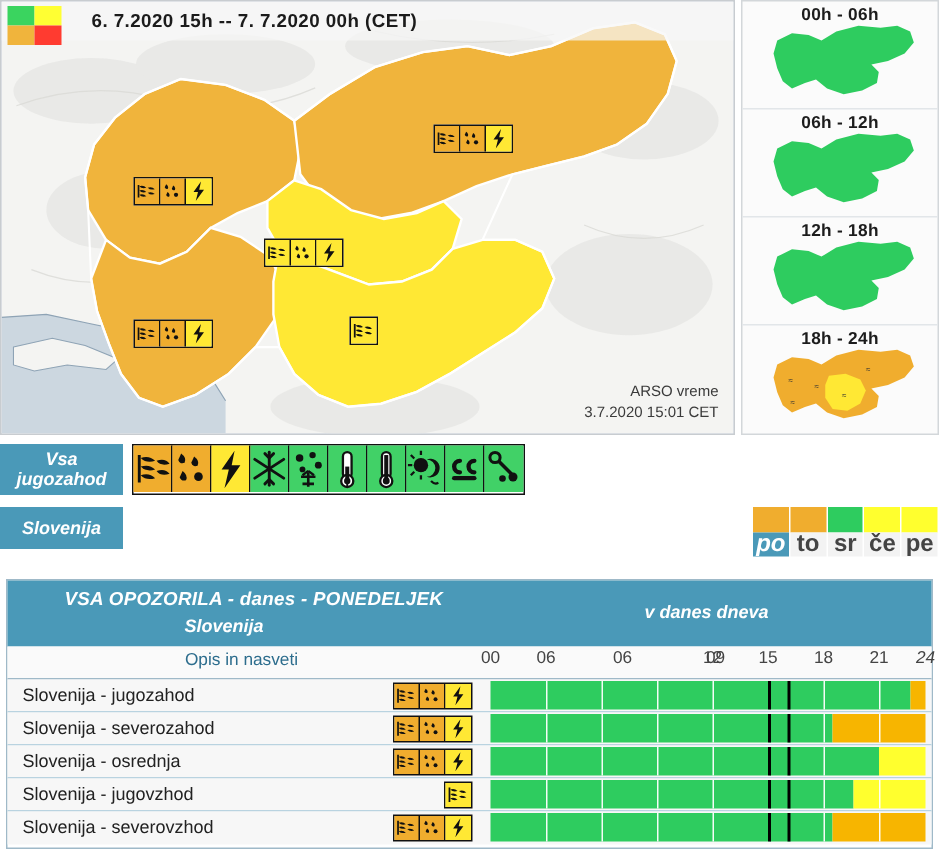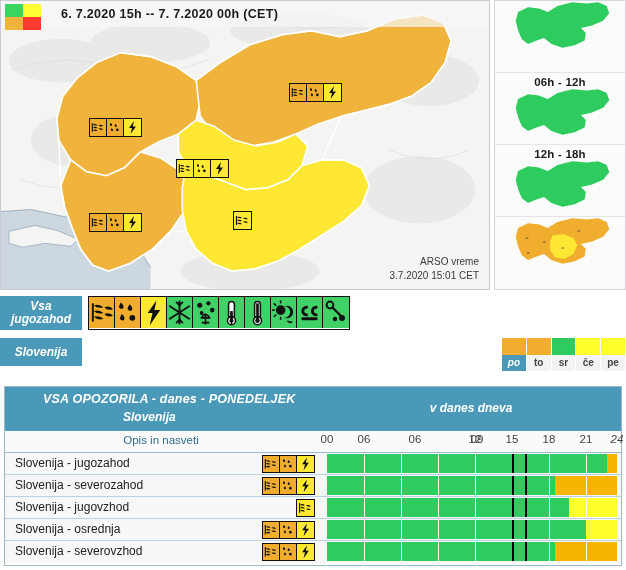--- a/index.html
+++ b/index.html
@@ -116,21 +116,21 @@
 
   
   .days{
     position:absolute;left:502px;top:338px;width:124px;height:34px;
     display:flex;
   }
   .day{width:24px;margin-right:1px;}
   .day .sw{height:17px;}
   .day .nm{
     height:16px;line-height:16px;text-align:center;
-    font-size:10px;color:#444;font-weight:bold;background:#f3f3f3;
+    font-size:16px;color:#444;font-weight:bold;background:#f3f3f3;
   }
   .day.sel .nm{background:#4a99b8;color:#fff;font-style:italic;}
 
   
   .table-wrap{
     position:absolute;left:4px;top:386px;width:618px;height:180px;
     border:1px solid #9fb9c8;box-sizing:border-box;background:#fff;
   }
   .thead{
     position:relative;width:100%;height:44px;background:#4a99b8;
@@ -405,20 +405,21 @@
 
       <div class="attrib">
         <div>ARSO vreme</div>
         <div>3.7.2020  15:01 CET</div>
       </div>
     </div>
 
     <div class="strip">
 
       <div class="strip-cell">
+        <div class="strip-label">00h - 06h</div>
         <div class="mini">
           <svg width="112" height="48" viewBox="0 0 180 78">
             <path d="M22,18 L38,10 L56,12 L70,18 L86,8 L110,2 L134,4 L152,2 L166,8 L170,20
                      L160,32 L142,40 L124,44 L132,52 L130,64 L114,72 L94,76 L76,70 L64,60
                      L52,64 L38,70 L28,62 L22,48 L18,32 Z" fill="#2ecc5f"></path>
           </svg>
         </div>
       </div>
 
       <div class="strip-cell">
@@ -437,20 +438,21 @@
         <div class="mini">
           <svg width="112" height="48" viewBox="0 0 180 78">
             <path d="M22,18 L38,10 L56,12 L70,18 L86,8 L110,2 L134,4 L152,2 L166,8 L170,20
                      L160,32 L142,40 L124,44 L132,52 L130,64 L114,72 L94,76 L76,70 L64,60
                      L52,64 L38,70 L28,62 L22,48 L18,32 Z" fill="#2ecc5f"></path>
           </svg>
         </div>
       </div>
 
       <div class="strip-cell">
+        <div class="strip-label">18h - 24h</div>
         <div class="mini">
           <svg width="112" height="48" viewBox="0 0 180 78">
             <path d="M22,18 L38,10 L56,12 L70,18 L86,8 L110,2 L134,4 L152,2 L166,8 L170,20
                      L160,32 L142,40 L124,44 L132,52 L130,64 L114,72 L94,76 L76,70 L64,60
                      L52,64 L38,70 L28,62 L22,48 L18,32 Z" fill="#f0ad2e"></path>
             <path d="M78,30 L96,28 L112,34 L118,46 L112,60 L98,68 L82,66 L74,54 L74,40 Z" fill="#ffe834"></path>
             <g fill="#333" font-size="9">
               <text x="34" y="38">≈</text>
                 <text x="62" y="44">≈</text>
               <text x="36" y="62">≈</text>
@@ -718,20 +720,65 @@
             <div class="gridline" style="left:158px;"></div>
           <div class="gridline" style="left:195px;"></div>
             <div class="gridline" style="left:232px;"></div>
           <div class="gridline" style="left:269px;"></div>
           <div class="nowline" style="left:195px;"></div>
           <div class="nowline" style="left:208px;"></div>
         </div>
       </div>
 
       <div class="trow">
+        <div class="rname">Slovenija - osrednja</div>
+        <div class="ricons" style="right:306px;">
+          <div class="ri o">
+              <svg class="g" viewBox="0 0 17 16">
+                <g fill="#111">
+                  <path d="M2.5 3 L2.5 13" stroke="#111" stroke-width="1.2"></path>
+                  <path d="M3 4.5 q3 -1 5 1 q-3 1 -5 -1 Z"></path>
+                  <path d="M3 7.5 q3 -1 5 1 q-3 1 -5 -1 Z"></path>
+                  <path d="M3 10.5 q3 -1 5 1 q-3 1 -5 -1 Z"></path>
+                  <path d="M9 5.5 q3 -1 5 1 q-3 1 -5 -1 Z"></path>
+                  <path d="M9 9 q3 -1 5 1 q-3 1 -5 -1 Z"></path>
+                </g>
+              </svg>
+            </div>
+          <div class="ri o">
+              <svg class="g" viewBox="0 0 17 16">
+                <g fill="#111">
+                  <path d="M4 3 q2 1.4 1.2 3 q-1.6 0.6 -2.2 -1 Z"></path>
+                  <path d="M9 4 q2 1.4 1.2 3 q-1.6 0.6 -2.2 -1 Z"></path>
+                  <path d="M5 8.5 q2 1.4 1.2 3 q-1.6 0.6 -2.2 -1 Z"></path>
+                  <circle cx="11" cy="10.5" r="1.4"></circle>
+                </g>
+              </svg>
+            </div>
+          <div class="ri">
+              <svg class="g" viewBox="0 0 17 16">
+                <path d="M10 1.5 L5 8.5 L8 8.5 L6.5 14.5 L12 7 L8.8 7 Z" fill="#111"></path>
+              </svg>
+            </div>
+        </div>
+        <div class="bar">
+          <div class="seg gr" style="left:10px;width:259px;"></div>
+          <div class="seg ye" style="left:269px;width:31px;"></div>
+          <div class="gridline" style="left:47px;"></div>
+            <div class="gridline" style="left:84px;"></div>
+          <div class="gridline" style="left:121px;"></div>
+            <div class="gridline" style="left:158px;"></div>
+          <div class="gridline" style="left:195px;"></div>
+            <div class="gridline" style="left:232px;"></div>
+          <div class="nowline" style="left:195px;"></div>
+          <div class="nowline" style="left:208px;"></div>
+        </div>
+      </div>
+
+      <div class="trow">
         <div class="rname">Slovenija - jugovzhod</div>
         <div class="ricons" style="right:306px;">
           <div class="ri">
               <svg class="g" viewBox="0 0 17 16">
                 <g fill="#111">
                   <path d="M2.5 3 L2.5 13" stroke="#111" stroke-width="1.2"></path>
                   <path d="M3 4.5 q3 -1 5 1 q-3 1 -5 -1 Z"></path>
                   <path d="M3 7.5 q3 -1 5 1 q-3 1 -5 -1 Z"></path>
                   <path d="M3 10.5 q3 -1 5 1 q-3 1 -5 -1 Z"></path>
                   <path d="M9 5.5 q3 -1 5 1 q-3 1 -5 -1 Z"></path>
@@ -749,65 +796,20 @@
             <div class="gridline" style="left:158px;"></div>
           <div class="gridline" style="left:195px;"></div>
             <div class="gridline" style="left:232px;"></div>
           <div class="gridline" style="left:269px;"></div>
           <div class="nowline" style="left:195px;"></div>
           <div class="nowline" style="left:208px;"></div>
         </div>
       </div>
 
       <div class="trow">
-        <div class="rname">Slovenija - osrednja</div>
-        <div class="ricons" style="right:306px;">
-          <div class="ri o">
-              <svg class="g" viewBox="0 0 17 16">
-                <g fill="#111">
-                  <path d="M2.5 3 L2.5 13" stroke="#111" stroke-width="1.2"></path>
-                  <path d="M3 4.5 q3 -1 5 1 q-3 1 -5 -1 Z"></path>
-                  <path d="M3 7.5 q3 -1 5 1 q-3 1 -5 -1 Z"></path>
-                  <path d="M3 10.5 q3 -1 5 1 q-3 1 -5 -1 Z"></path>
-                  <path d="M9 5.5 q3 -1 5 1 q-3 1 -5 -1 Z"></path>
-                  <path d="M9 9 q3 -1 5 1 q-3 1 -5 -1 Z"></path>
-                </g>
-              </svg>
-            </div>
-          <div class="ri o">
-              <svg class="g" viewBox="0 0 17 16">
-                <g fill="#111">
-                  <path d="M4 3 q2 1.4 1.2 3 q-1.6 0.6 -2.2 -1 Z"></path>
-                  <path d="M9 4 q2 1.4 1.2 3 q-1.6 0.6 -2.2 -1 Z"></path>
-                  <path d="M5 8.5 q2 1.4 1.2 3 q-1.6 0.6 -2.2 -1 Z"></path>
-                  <circle cx="11" cy="10.5" r="1.4"></circle>
-                </g>
-              </svg>
-            </div>
-          <div class="ri">
-              <svg class="g" viewBox="0 0 17 16">
-                <path d="M10 1.5 L5 8.5 L8 8.5 L6.5 14.5 L12 7 L8.8 7 Z" fill="#111"></path>
-              </svg>
-            </div>
-        </div>
-        <div class="bar">
-          <div class="seg gr" style="left:10px;width:259px;"></div>
-          <div class="seg ye" style="left:269px;width:31px;"></div>
-          <div class="gridline" style="left:47px;"></div>
-            <div class="gridline" style="left:84px;"></div>
-          <div class="gridline" style="left:121px;"></div>
-            <div class="gridline" style="left:158px;"></div>
-          <div class="gridline" style="left:195px;"></div>
-            <div class="gridline" style="left:232px;"></div>
-          <div class="nowline" style="left:195px;"></div>
-          <div class="nowline" style="left:208px;"></div>
-        </div>
-      </div>
-
-      <div class="trow">
         <div class="rname">Slovenija - severovzhod</div>
         <div class="ricons" style="right:306px;">
           <div class="ri o">
               <svg class="g" viewBox="0 0 17 16">
                 <g fill="#111">
                   <path d="M2.5 3 L2.5 13" stroke="#111" stroke-width="1.2"></path>
                   <path d="M3 4.5 q3 -1 5 1 q-3 1 -5 -1 Z"></path>
                   <path d="M3 7.5 q3 -1 5 1 q-3 1 -5 -1 Z"></path>
                   <path d="M3 10.5 q3 -1 5 1 q-3 1 -5 -1 Z"></path>
                   <path d="M9 5.5 q3 -1 5 1 q-3 1 -5 -1 Z"></path>

